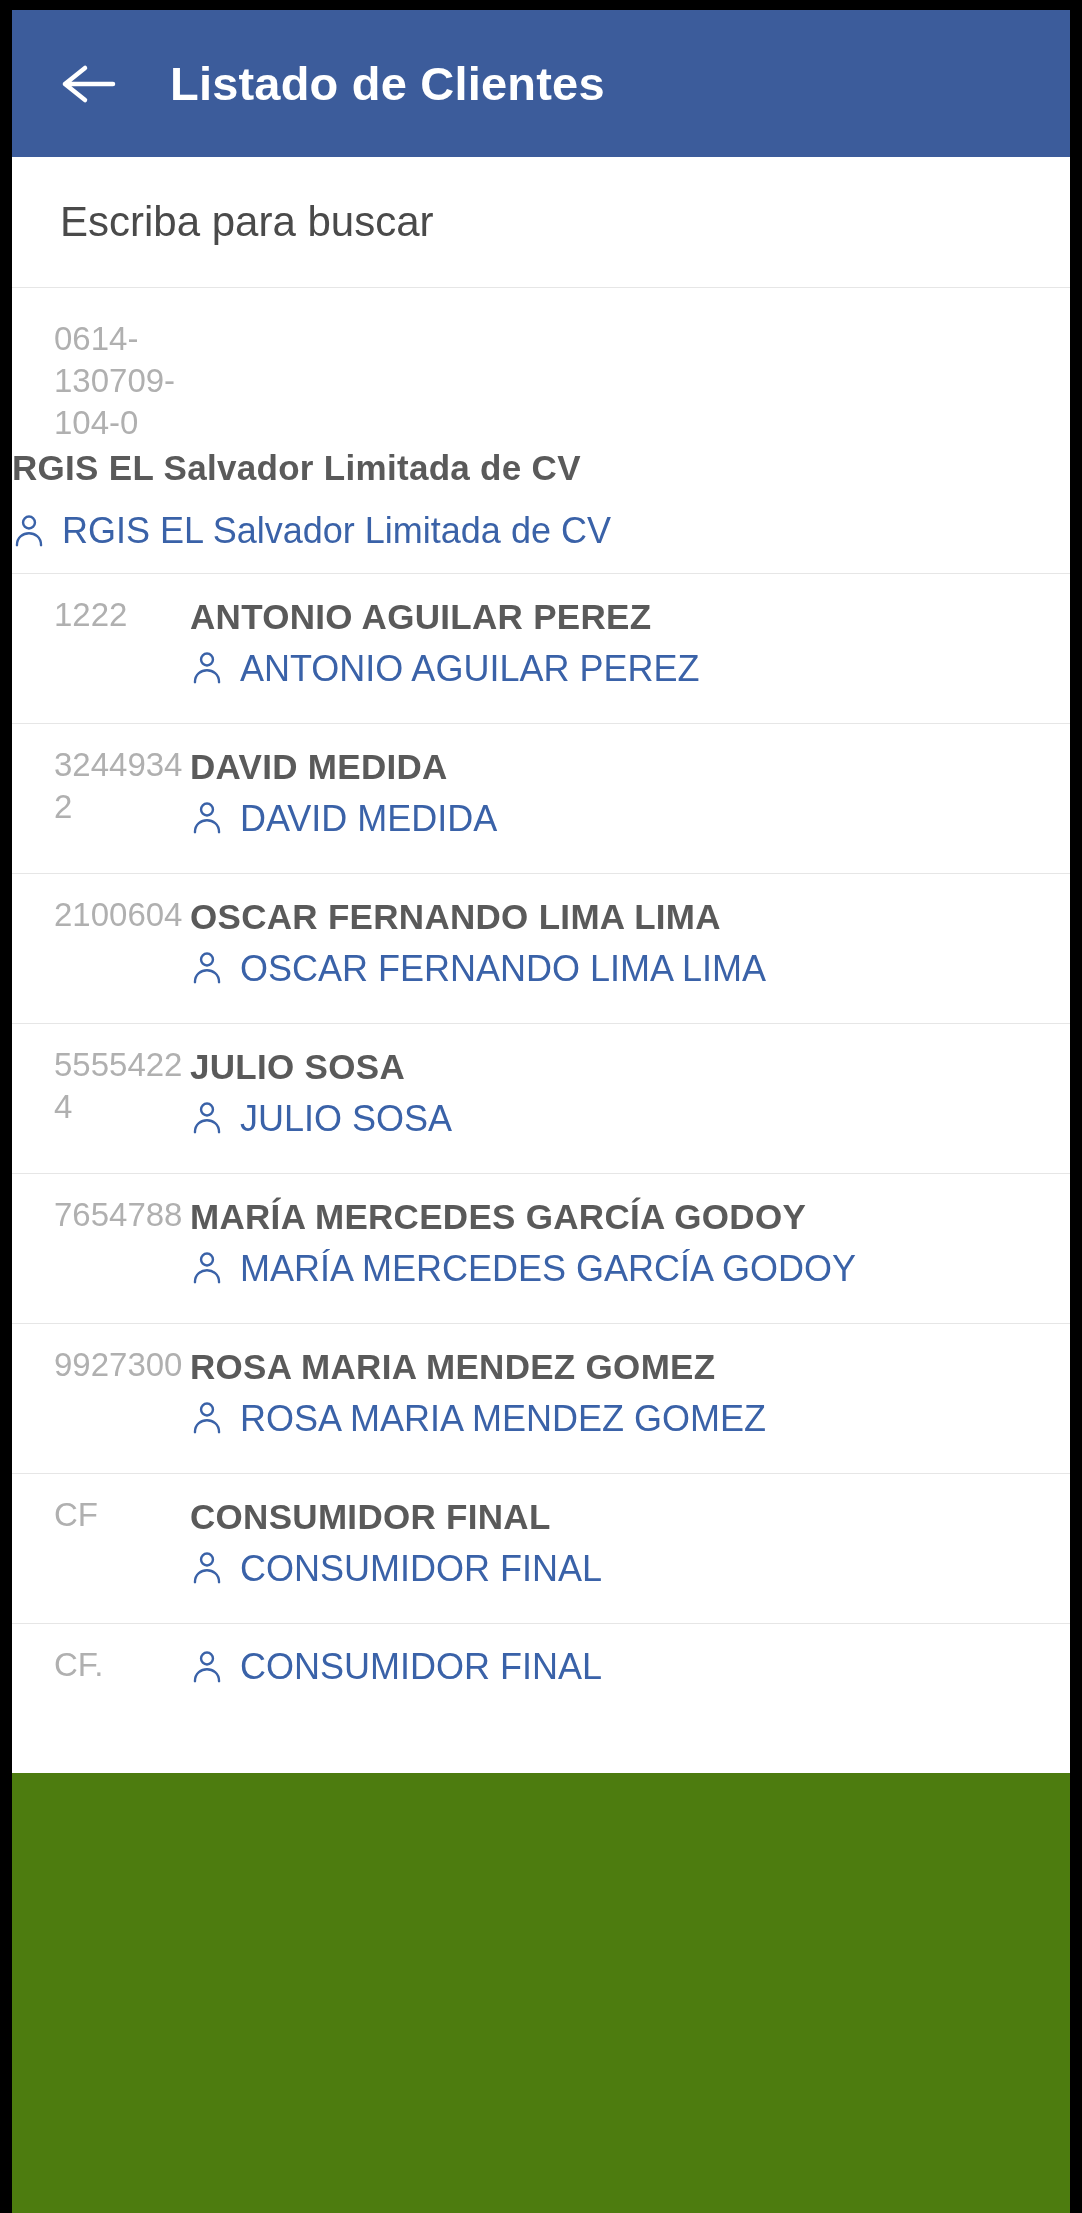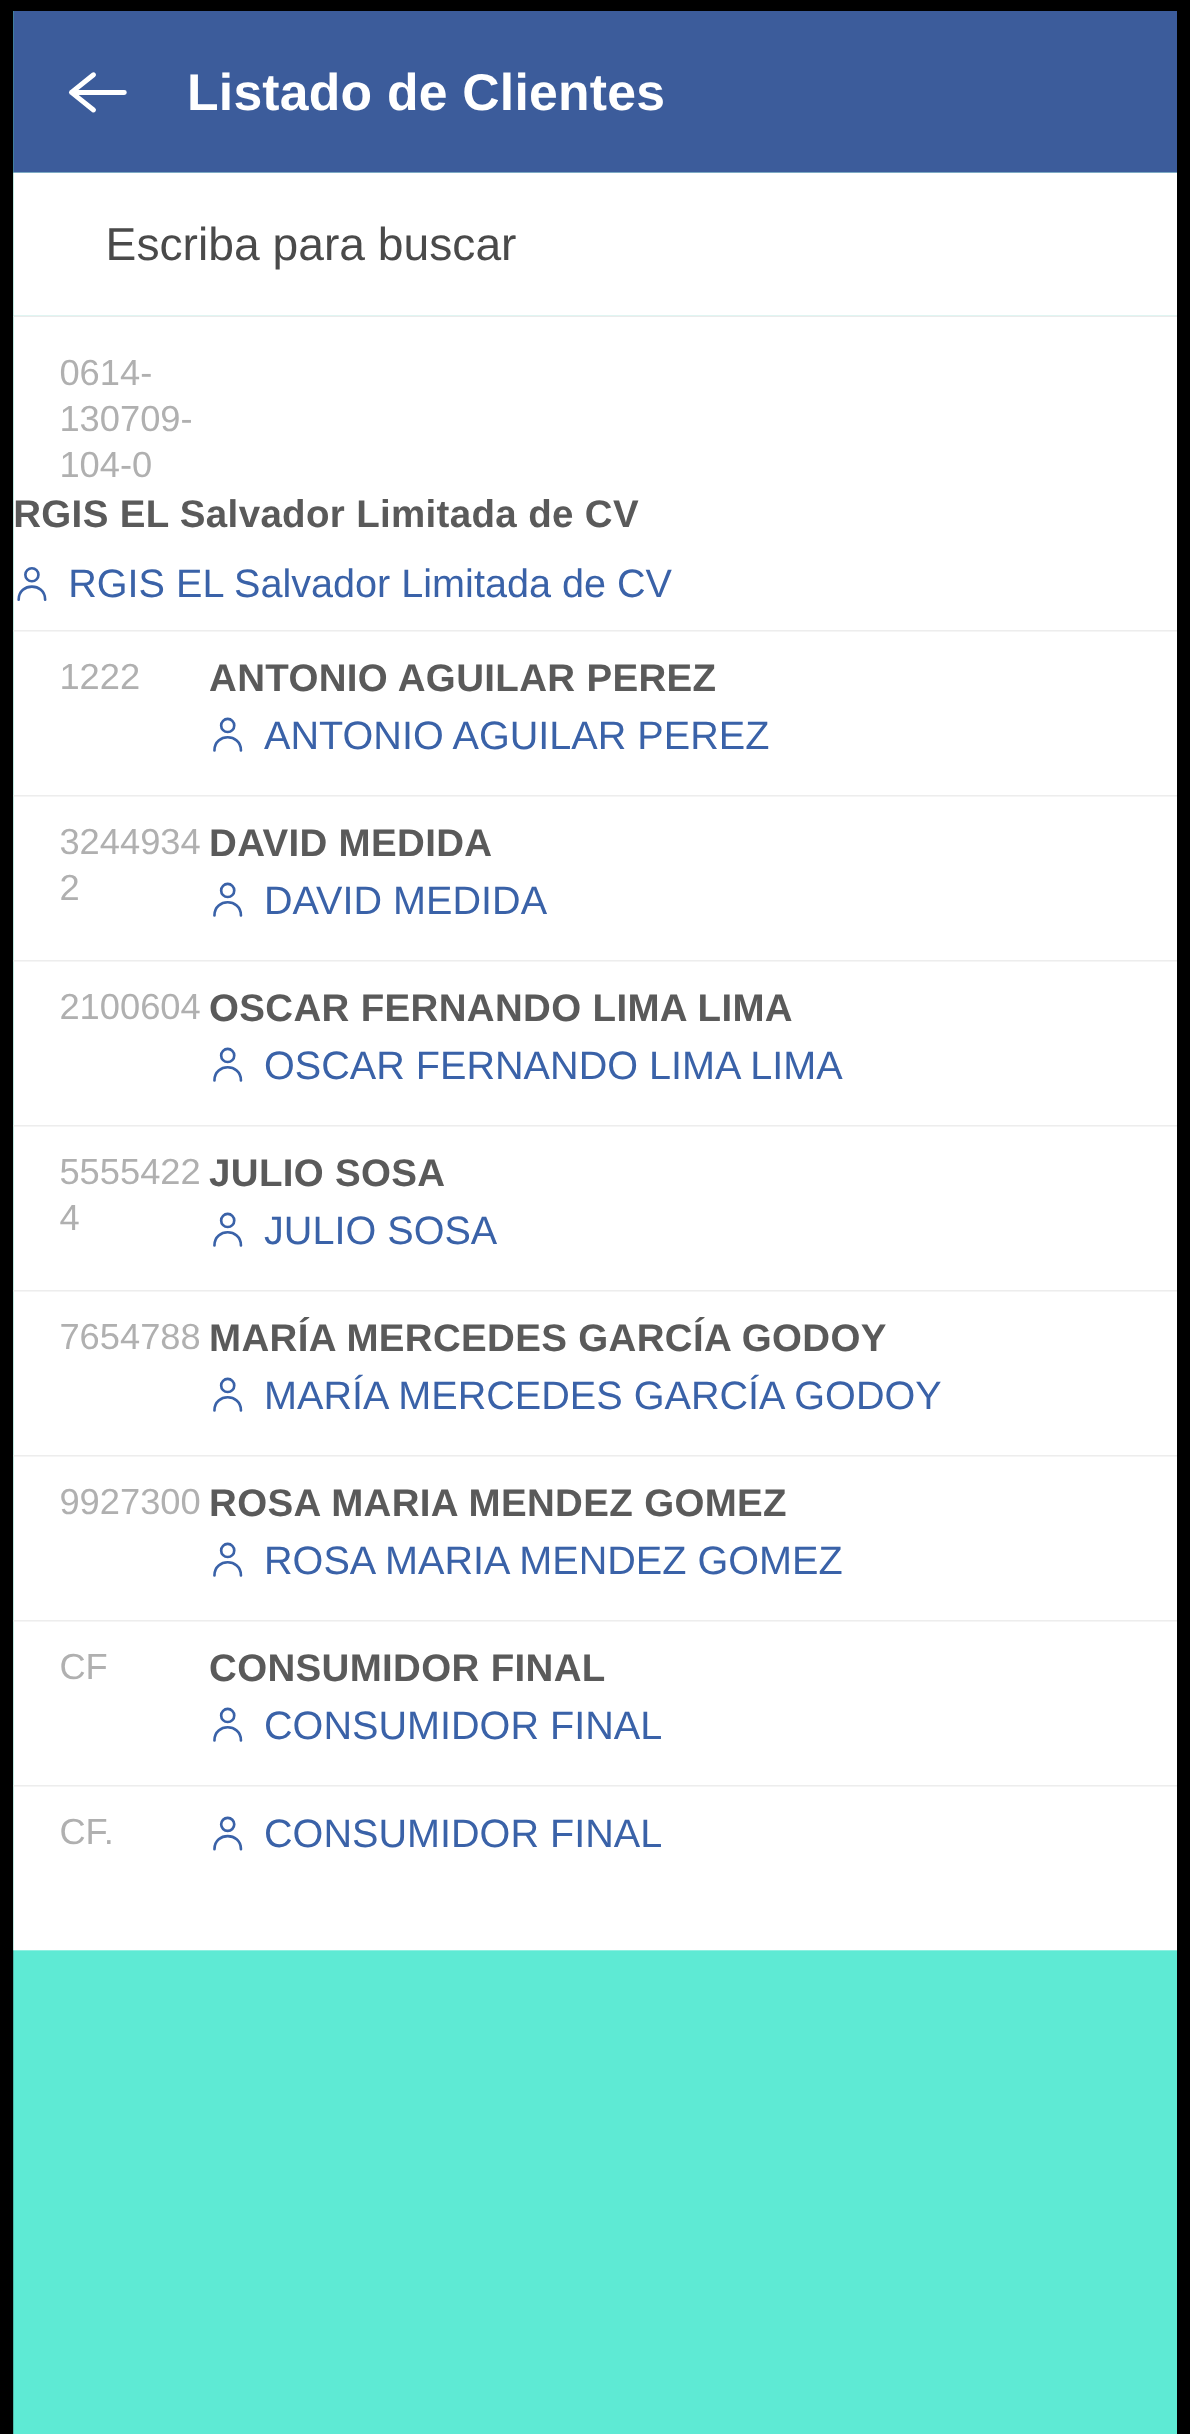--- a/index.html
+++ b/index.html
@@ -6,21 +6,21 @@
   html, body {
     width: 1082px;
     height: 2213px;
     background: #ffffff;
     font-family: "Liberation Sans", sans-serif;
   }
   .phone {
     width: 1082px;
     height: 2213px;
     position: relative;
-    background: #5eead4;
+    background: #4d7c0f;
     overflow: hidden;
     border-left: 12px solid #000;
     border-right: 12px solid #000;
     border-top: 10px solid #000;
   }
   
   .appbar {
     height: 147px;
     background: #3c5c9b;
     display: flex;
@@ -43,21 +43,21 @@
     font-weight: bold;
     margin-left: 46px;
     letter-spacing: 0.2px;
     white-space: nowrap;
   }
   
   .search-area {
     height: 130px;
     display: flex;
     align-items: center;
-    padding-left: 84px;
+    padding-left: 48px;
     background: #ffffff;
   }
   .search-input {
     border: none;
     outline: none;
     background: transparent;
     font-family: "Liberation Sans", sans-serif;
     font-size: 42px;
     color: #4a4a4a;
     width: 90%;

